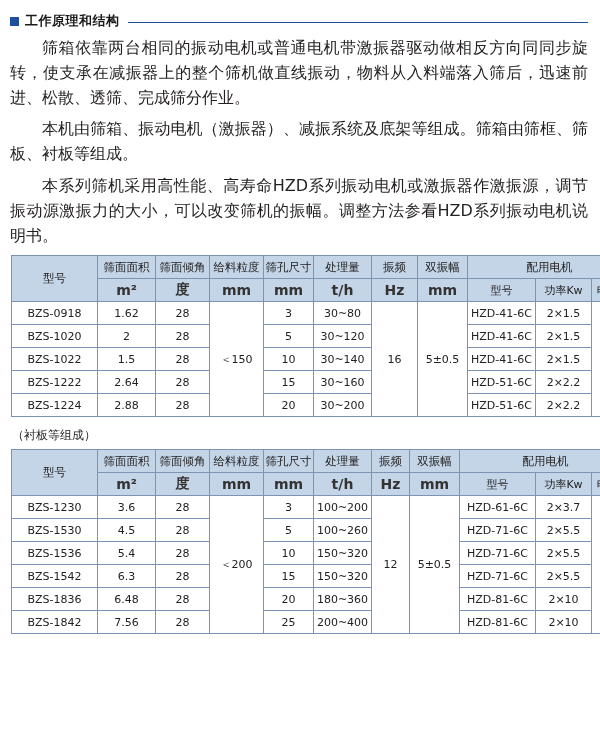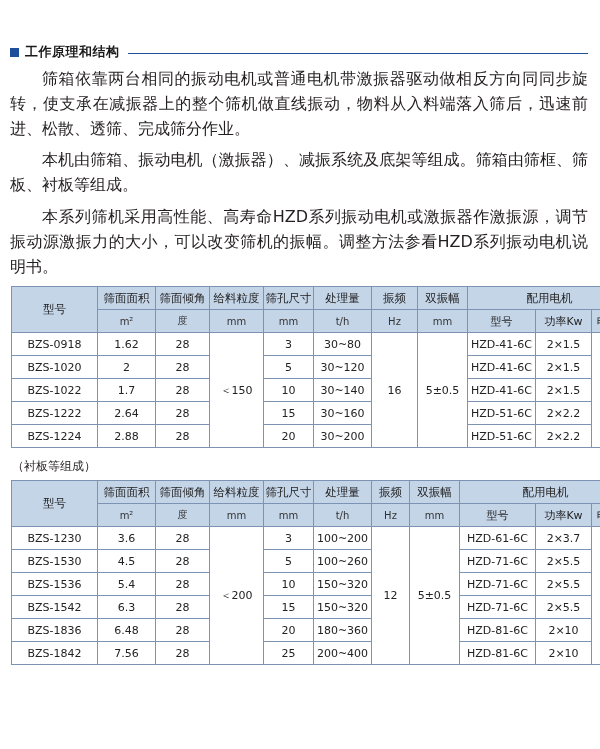--- a/index.html
+++ b/index.html
@@ -12,21 +12,20 @@
     background: #ffffff;
     font-family: "DejaVu Sans", "Liberation Sans", sans-serif;
     font-size: 12px;
     color: #231f20;
     overflow: hidden;
   }
   .page {
     width: 600px;
     padding: 8px 12px 0 10px;
     box-sizing: border-box;
-    margin-top: 31px;
   }
   
   .section-head {
     display: flex;
     align-items: center;
     margin: 4px 0 6px 0;
   }
   .sq {
     width: 9px;
     height: 9px;
@@ -79,22 +78,23 @@
     font-weight: normal;
   }
   table.spec thead td {
     background: #c5d5e8;
     font-weight: normal;
   }
   table.spec thead td.hdr-main {
     font-size: 11.5px;
   }
   table.spec thead td.unit {
-    font-size: 10px;
+    font-size: 14px;
     color: #333;
+    font-weight: bold;
   }
   table.spec tbody td {
     background: #ffffff;
   }
 </style>
 </head>
 <body>
 
 <div class="page">
 
@@ -167,21 +167,21 @@
         <td>BZS-1020</td>
         <td>2</td>
         <td>28</td>
         <td>5</td>
         <td>30~120</td>
         <td>HZD-41-6C</td>
         <td>2×1.5</td>
       </tr>
       <tr>
         <td>BZS-1022</td>
-        <td>1.7</td>
+        <td>1.5</td>
         <td>28</td>
         <td>10</td>
         <td>30~140</td>
         <td>HZD-41-6C</td>
         <td>2×1.5</td>
       </tr>
       <tr>
         <td>BZS-1222</td>
         <td>2.64</td>
         <td>28</td>

